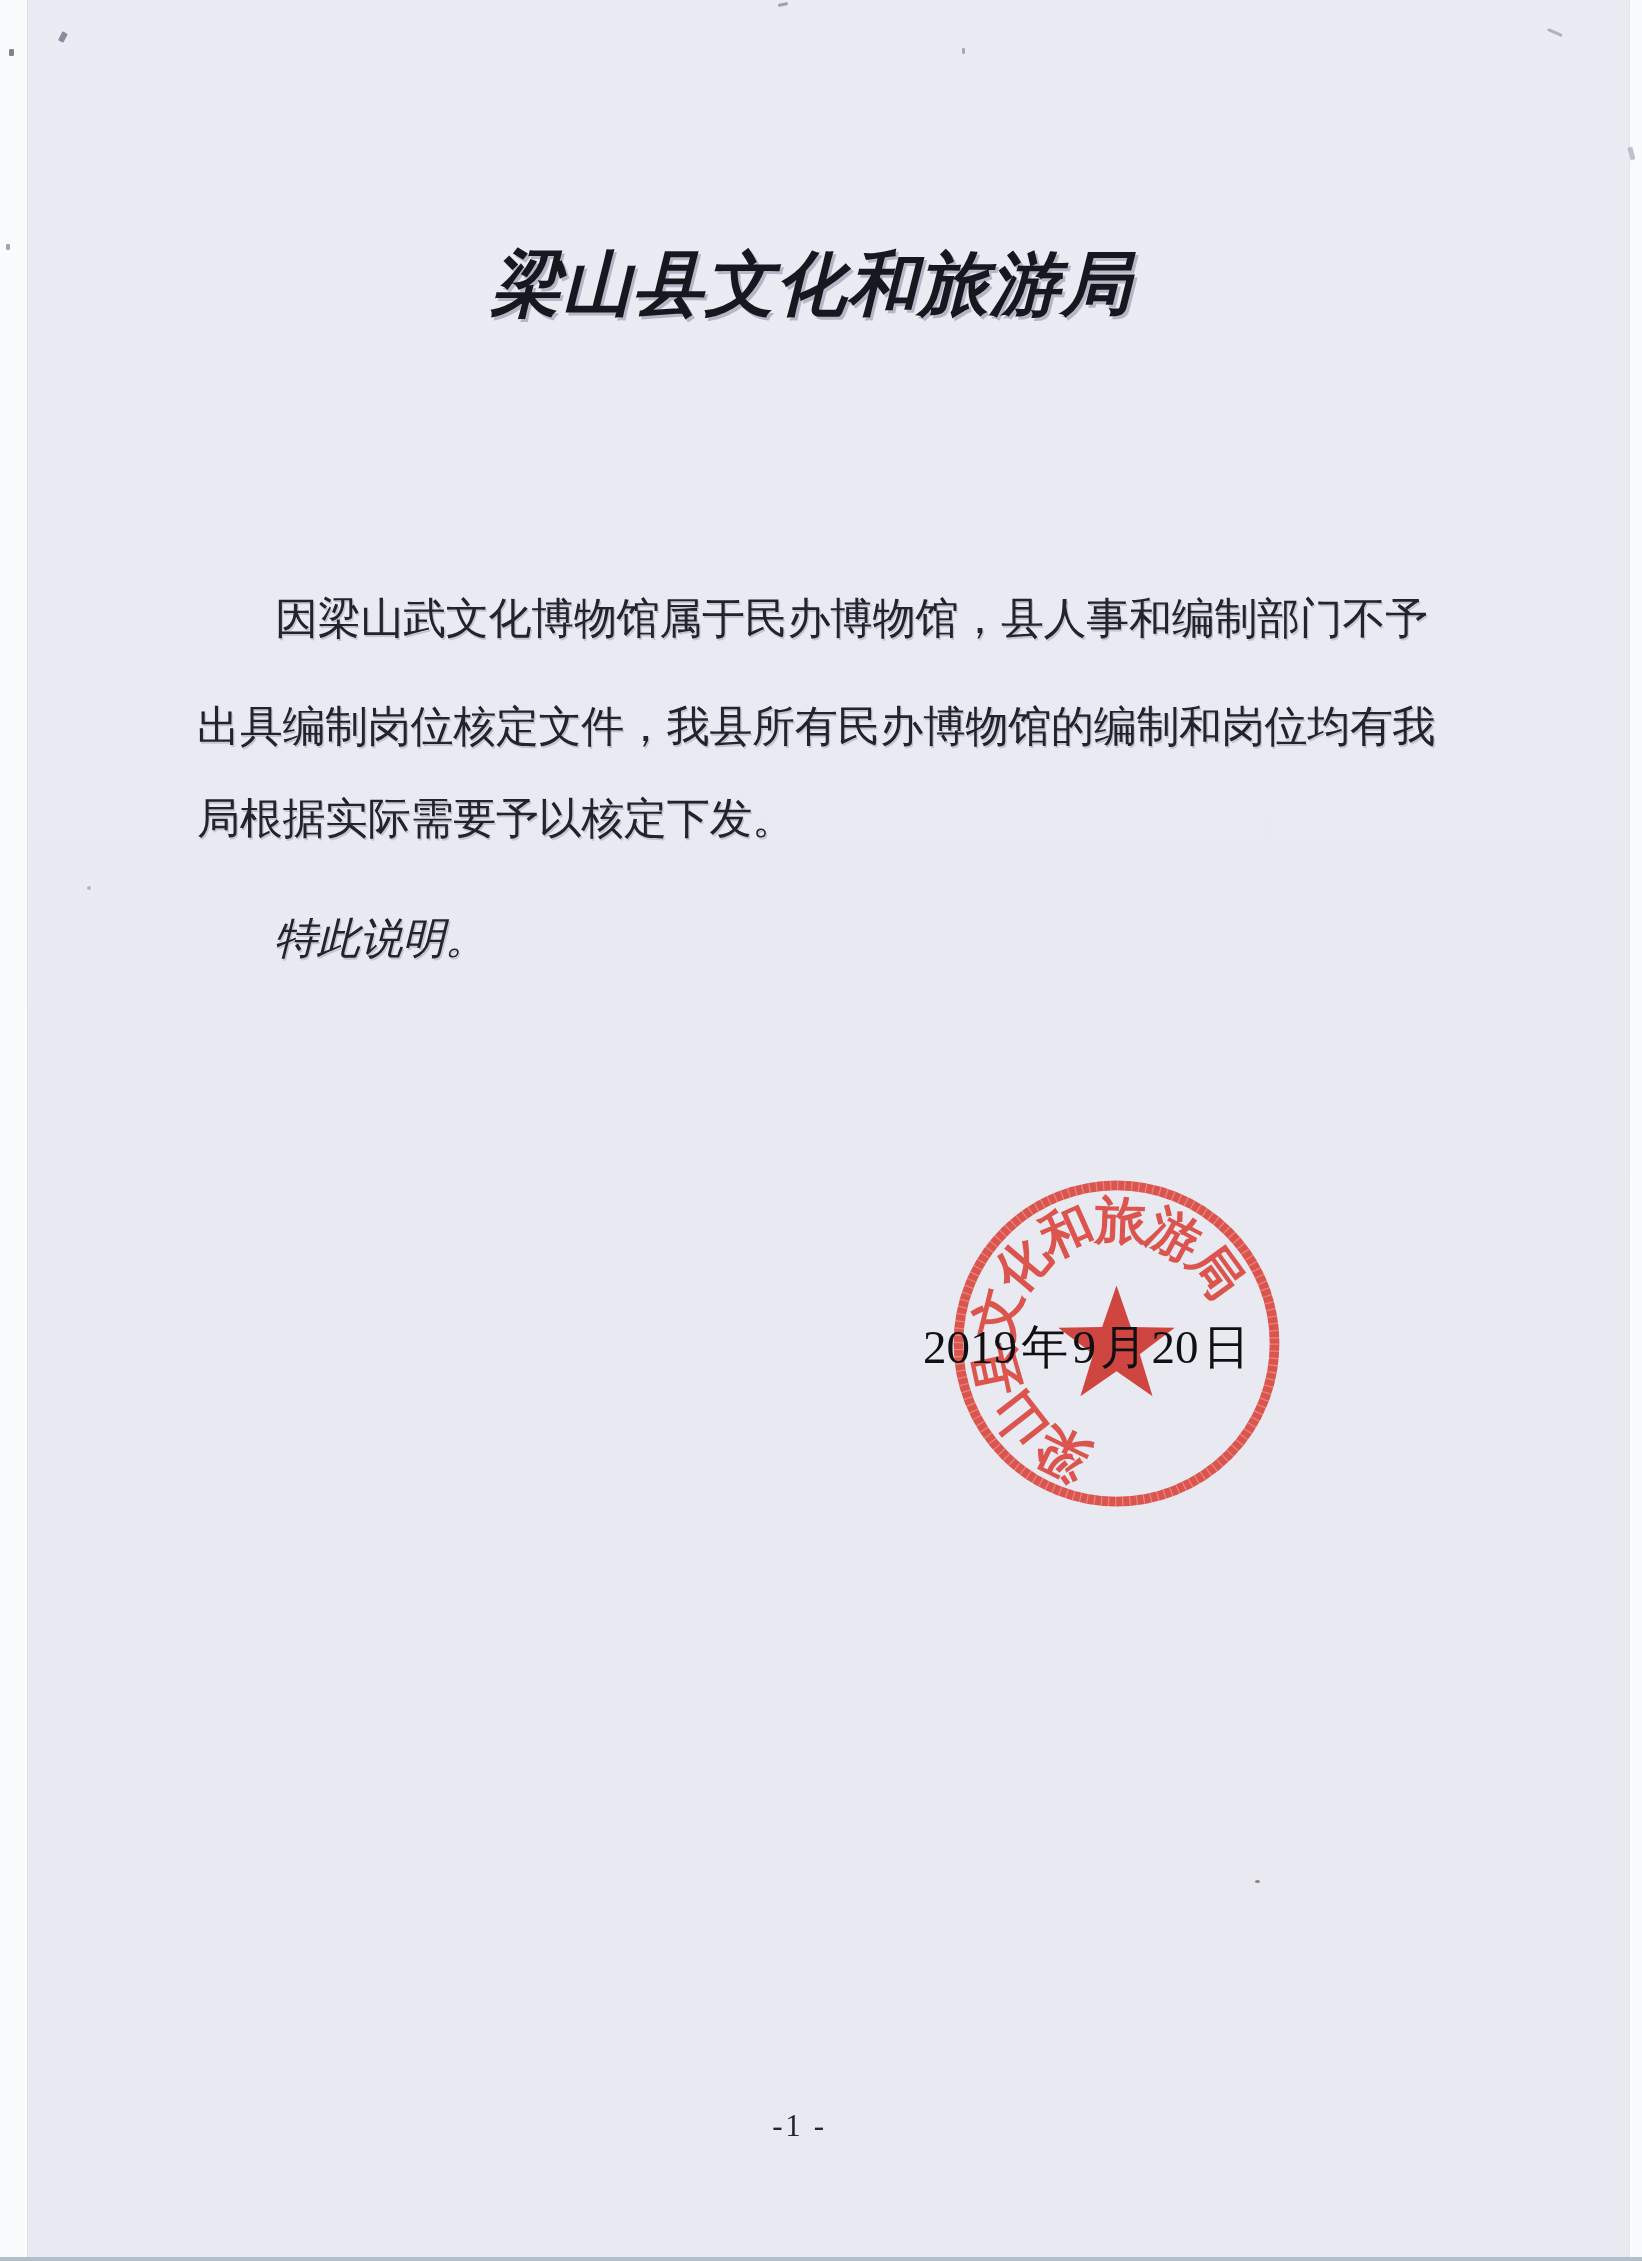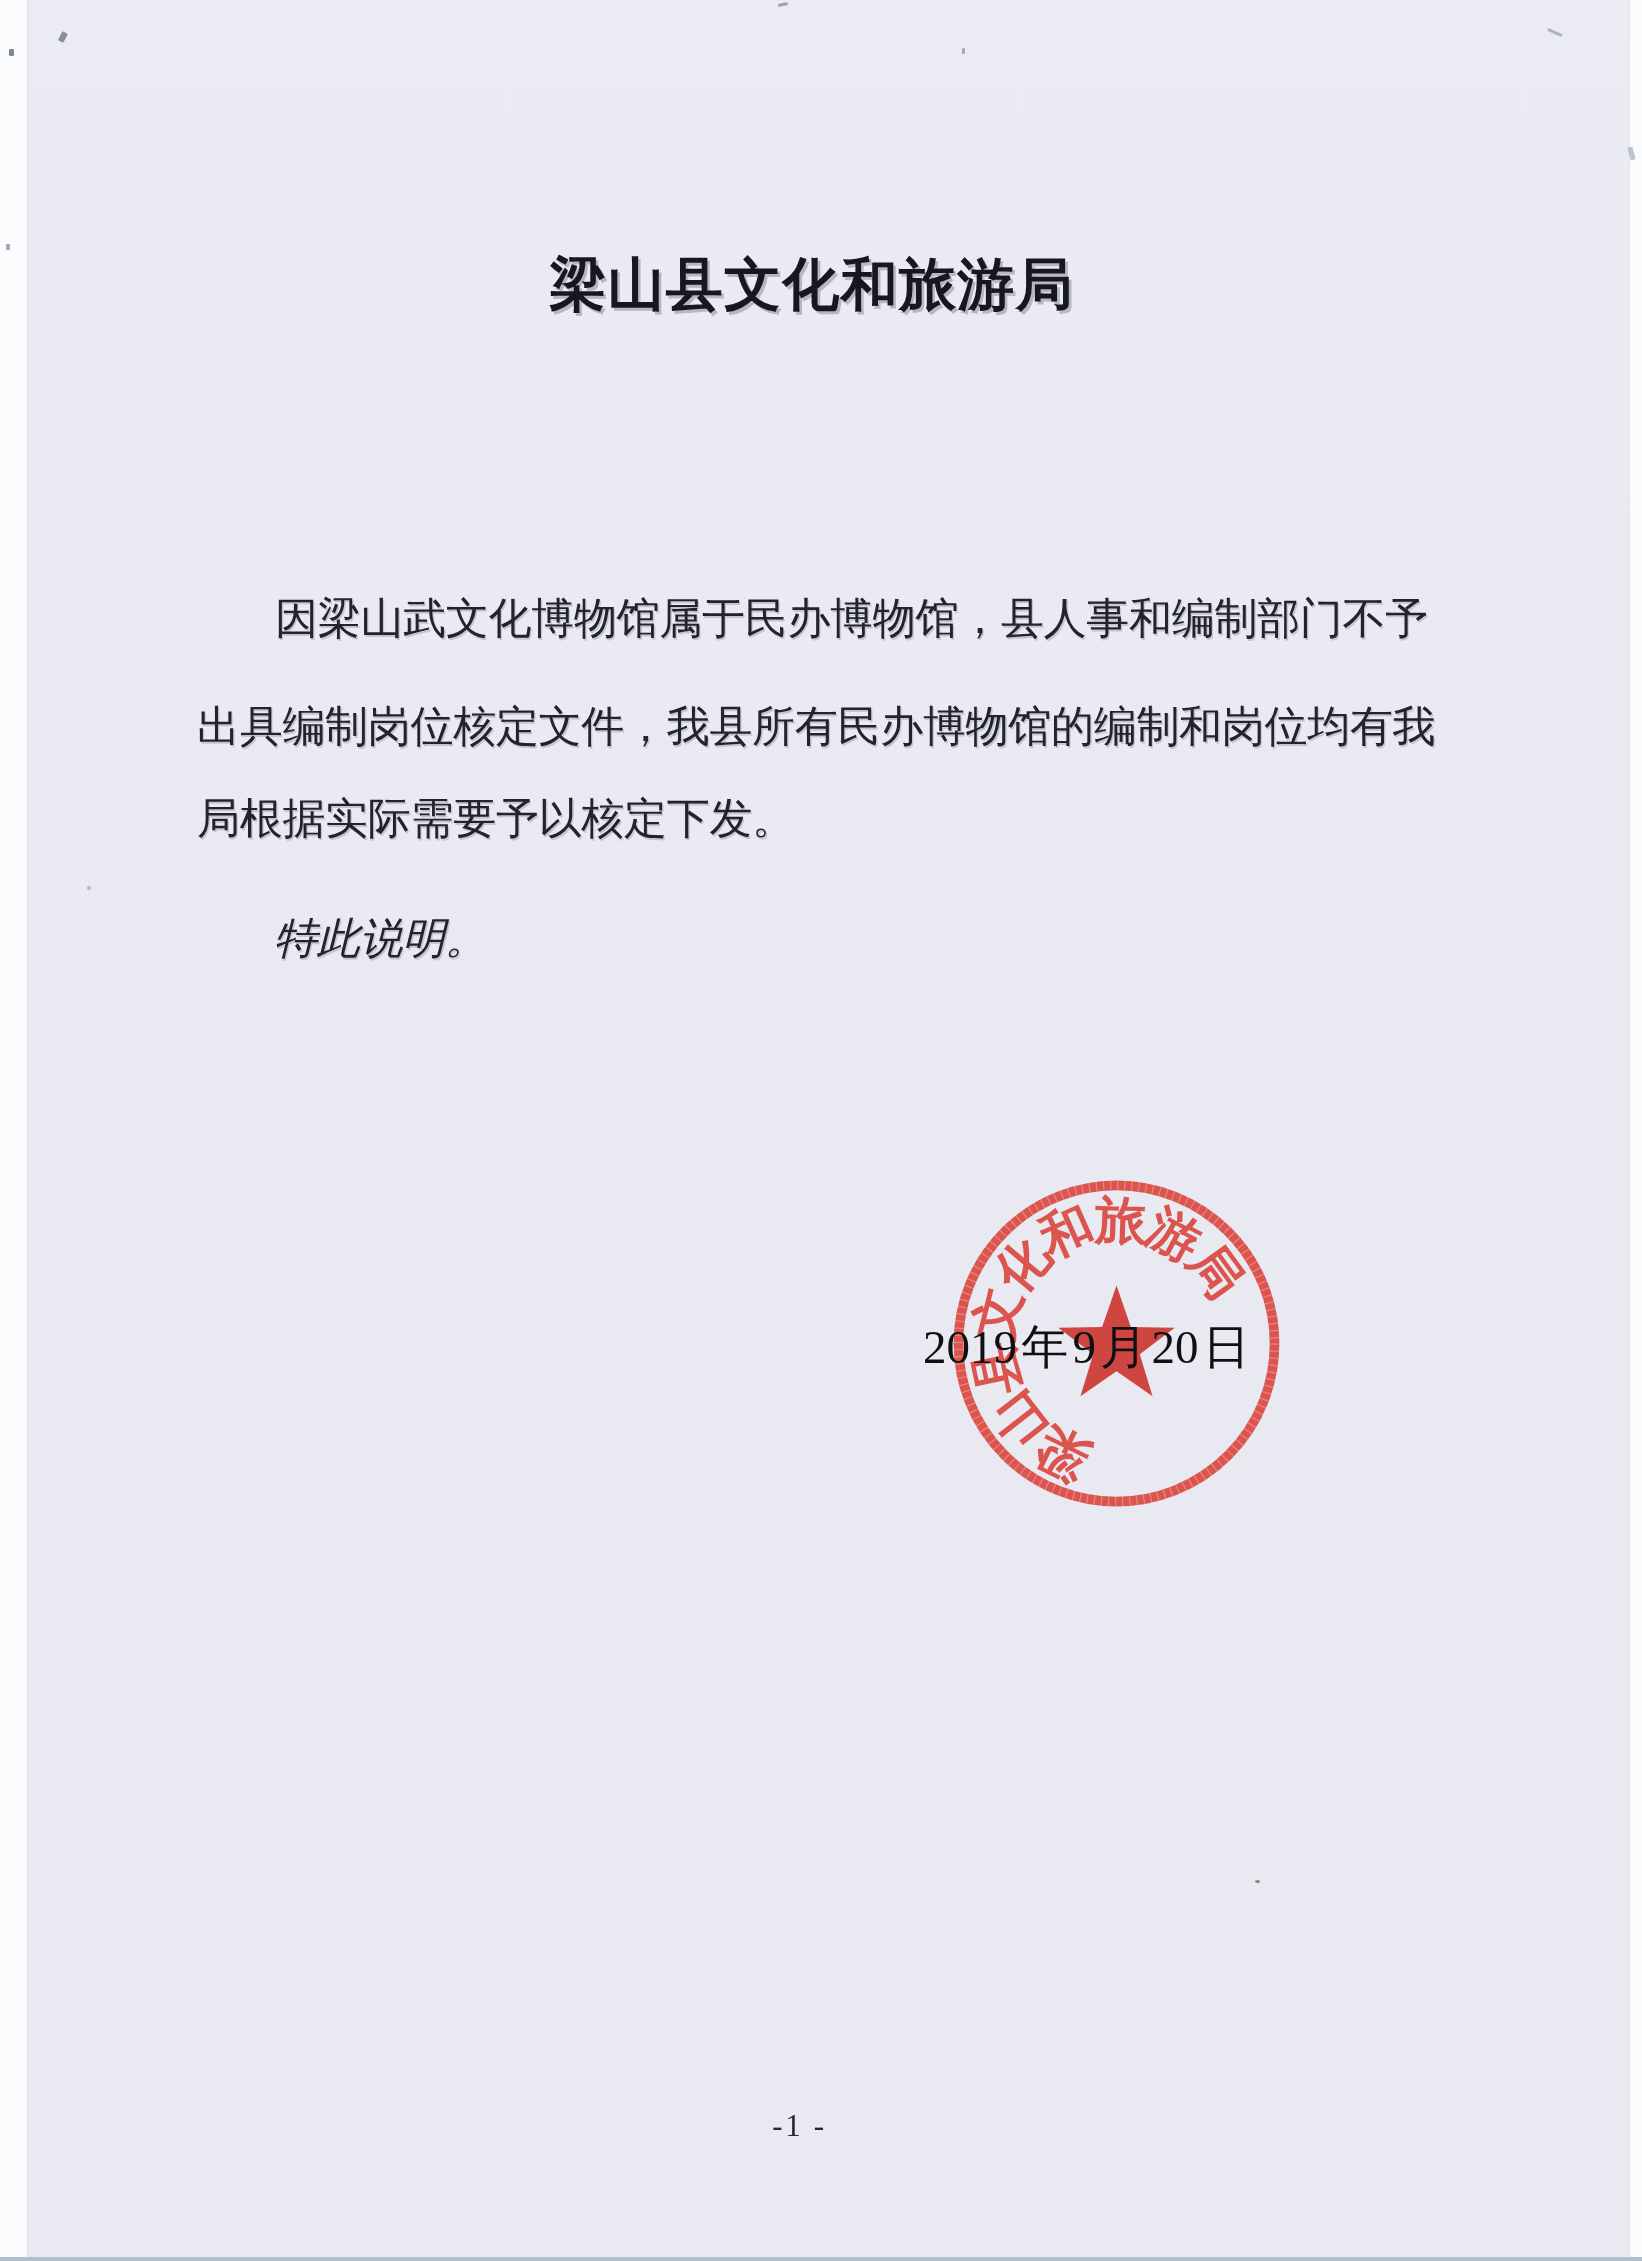--- a/index.html
+++ b/index.html
@@ -12,23 +12,24 @@
     position:absolute;left:27px;top:0;width:1601px;height:2261px;
     background:linear-gradient(180deg,#eaebf3 0%,#e8e9f1 55%,#e9eaf1 100%);
     border-left:0.6px solid #dddeea;
     border-right:0.6px solid #e2e3ed;
   }
   .bottom-edge{
     position:absolute;left:0;bottom:0;width:1643px;height:3.9px;background:#b2bfc9;
   }
   .title-block{
     position:absolute;left:190px;top:244px;width:1243px;
-    text-align:center;font-weight:bold;font-size:57px;line-height:82px;
+    text-align:center;font-weight:bold;font-size:70px;line-height:82px;
     letter-spacing:1.3px;color:#17171f;white-space:nowrap;
     text-shadow:2.6px 3.2px 0 rgba(98,98,130,0.38);
+    font-style:italic;
   }
   .body-line{
     position:absolute;font-size:43px;line-height:81px;color:#23232b;
     letter-spacing:-0.3px;white-space:nowrap;
     text-shadow:1.3px 1.9px 0 rgba(98,98,130,0.26);
   }
   #body-line-1{left:275px;top:578px;}
   #body-line-2{left:197px;top:686px;}
   #body-line-3{left:197px;top:778px;}
   #closing-line{left:274px;top:898px;font-style:italic;}

